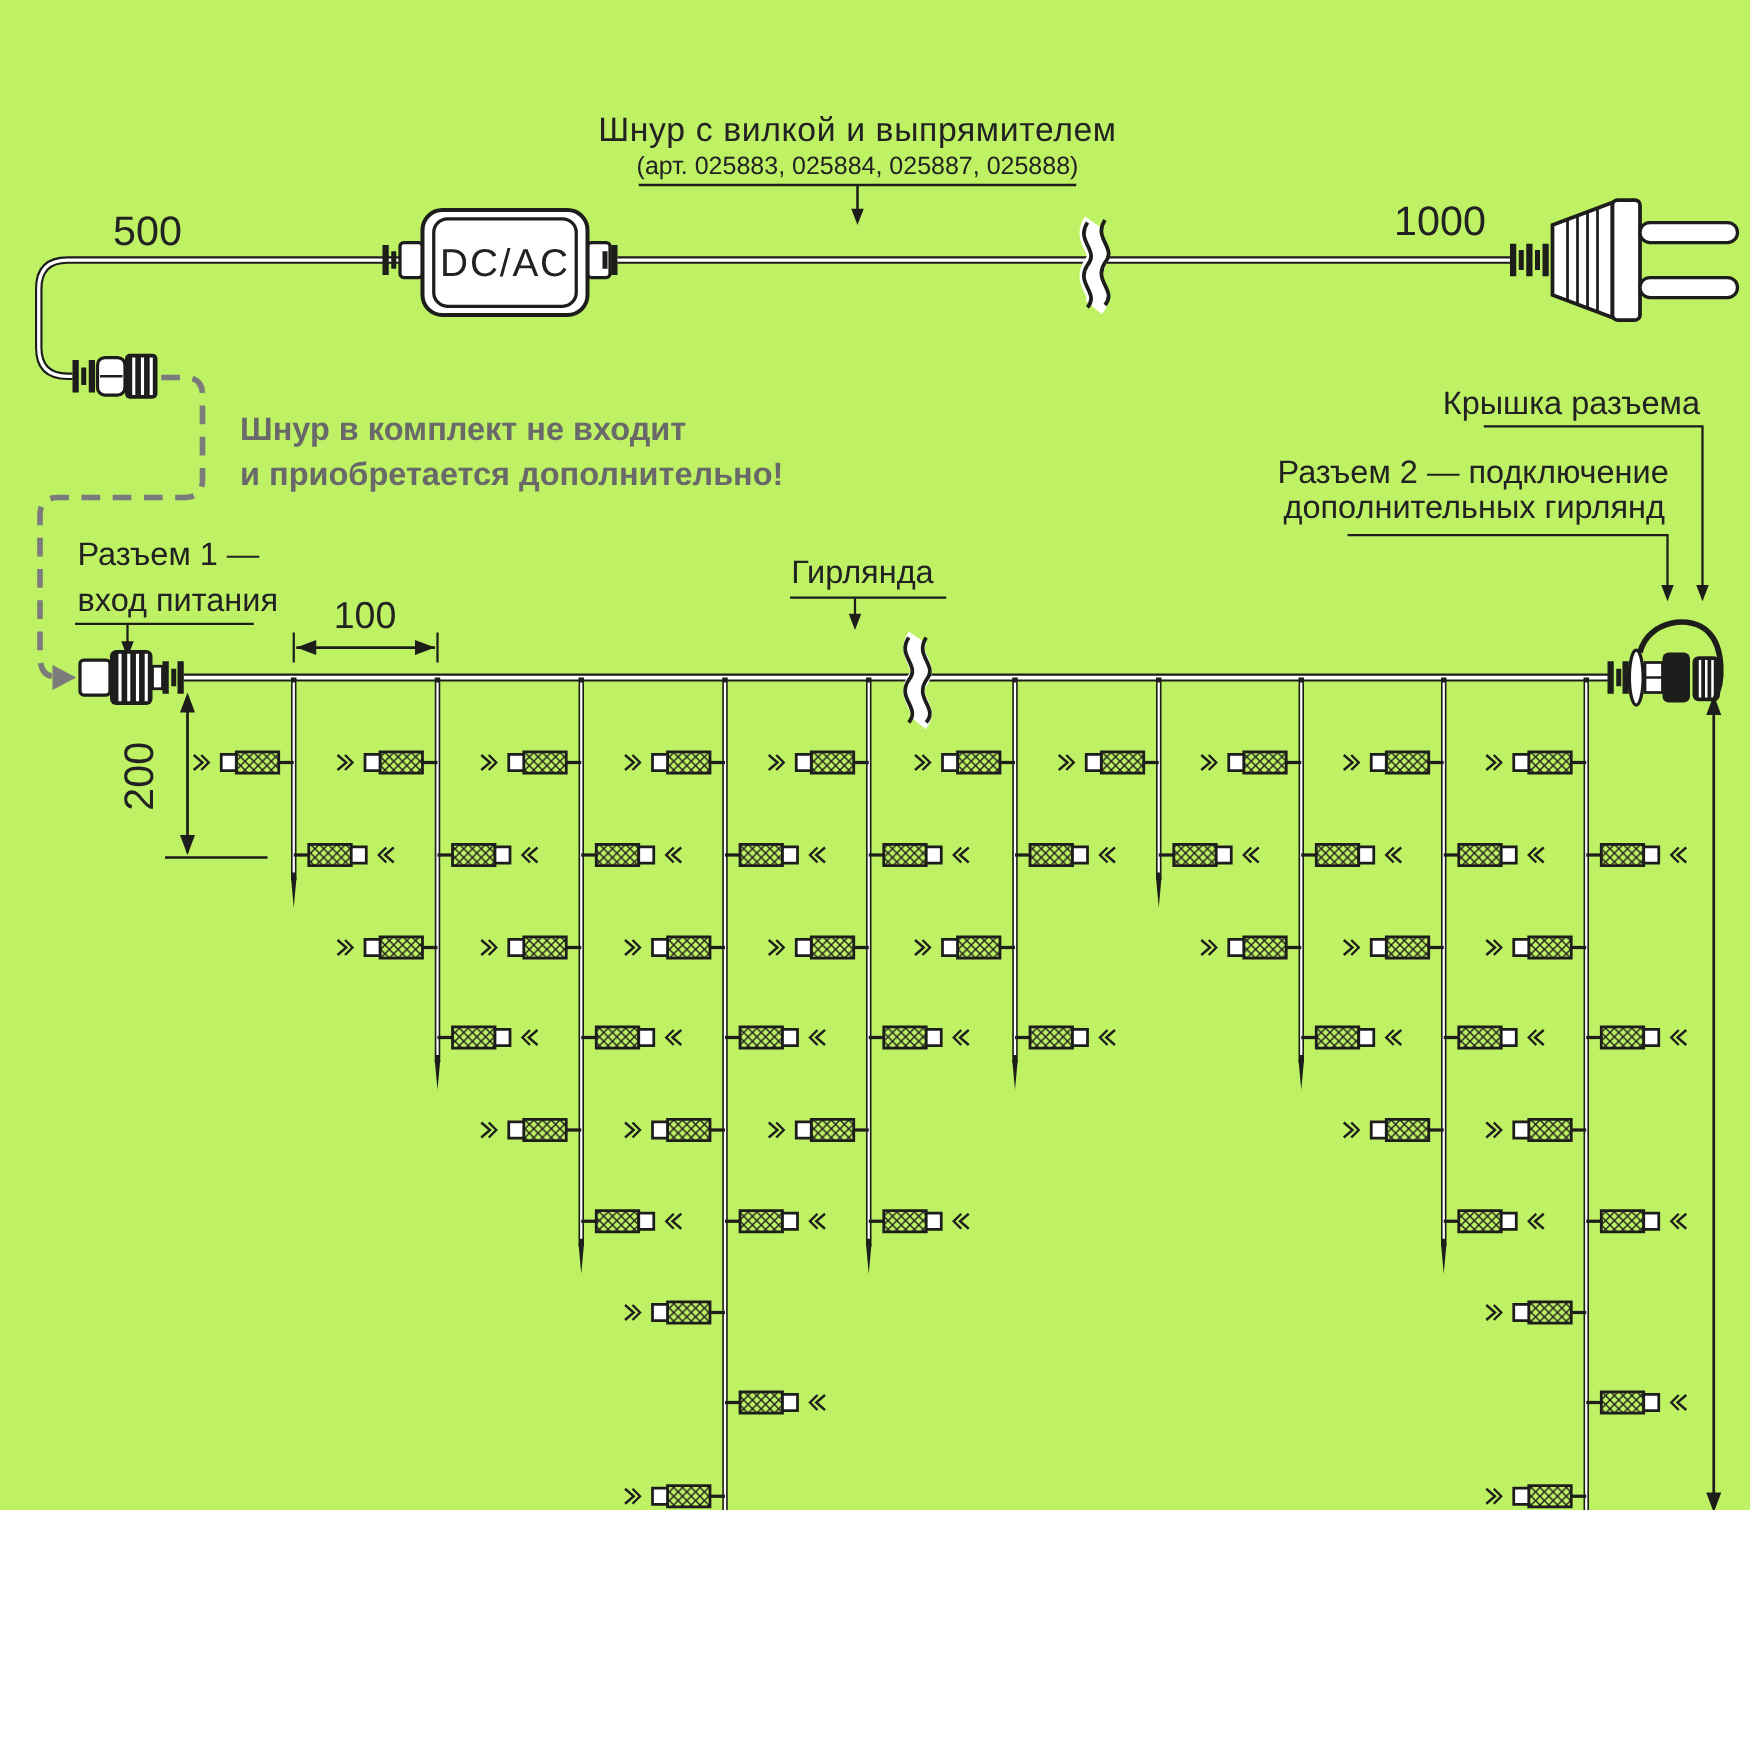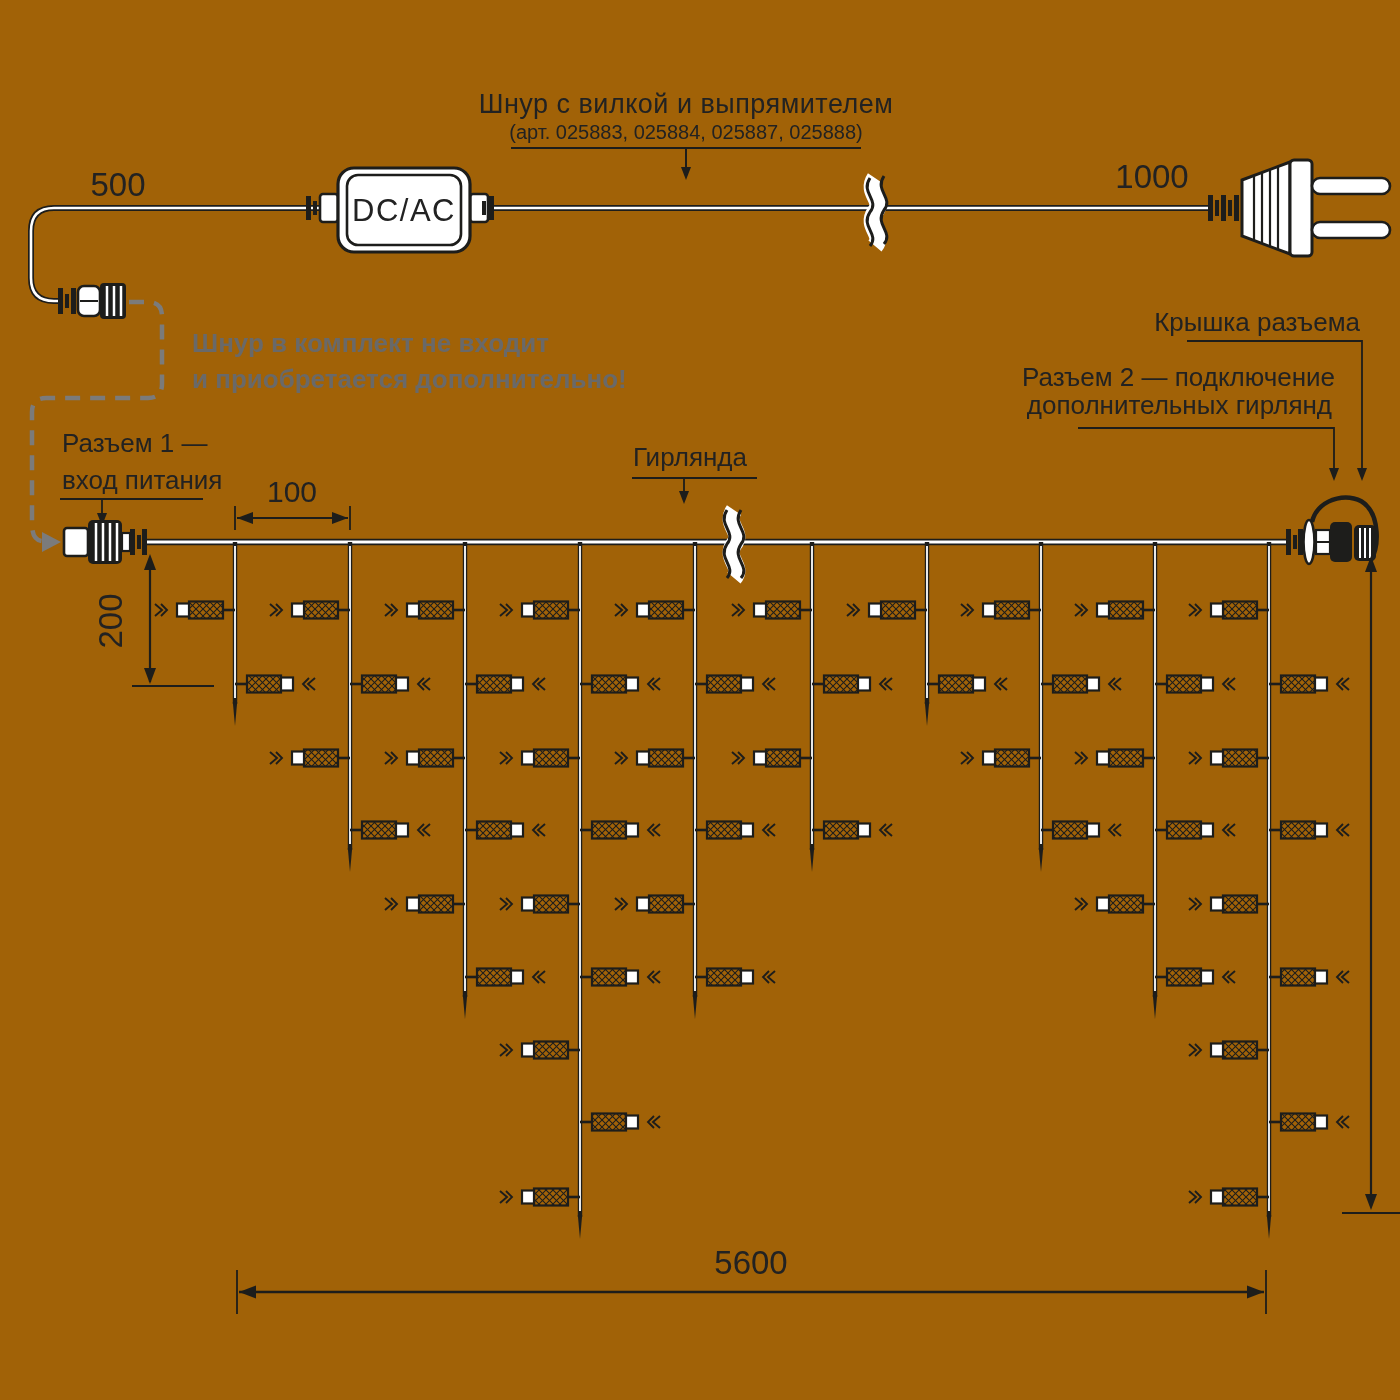--- a/index.html
+++ b/index.html
@@ -1,16 +1,16 @@
 <!DOCTYPE html>
 <html><head>
 <meta charset="utf-8">
 <style>
   html,body{margin:0;padding:0;background:#ffffff;}
-  .page{position:relative;width:1400px;height:1400px;background:#a16207;overflow:hidden;
+  .page{position:relative;width:1400px;height:1208px;background:#bef264;overflow:hidden;
         font-family:"Liberation Sans", sans-serif;}
   svg text{font-family:"Liberation Sans", sans-serif;fill:#222222;}
   .t-title{font-size:27px;letter-spacing:.5px;}
   .t-sub{font-size:20px;}
   .t-dim{font-size:33px;}
   .t-dim-s{font-size:30px;}
   .t-label{font-size:26px;}
   .t-warn{font-size:26px;font-weight:bold;fill:#696969;}
   .t-box{font-size:31px;letter-spacing:1.5px;}
 </style>

